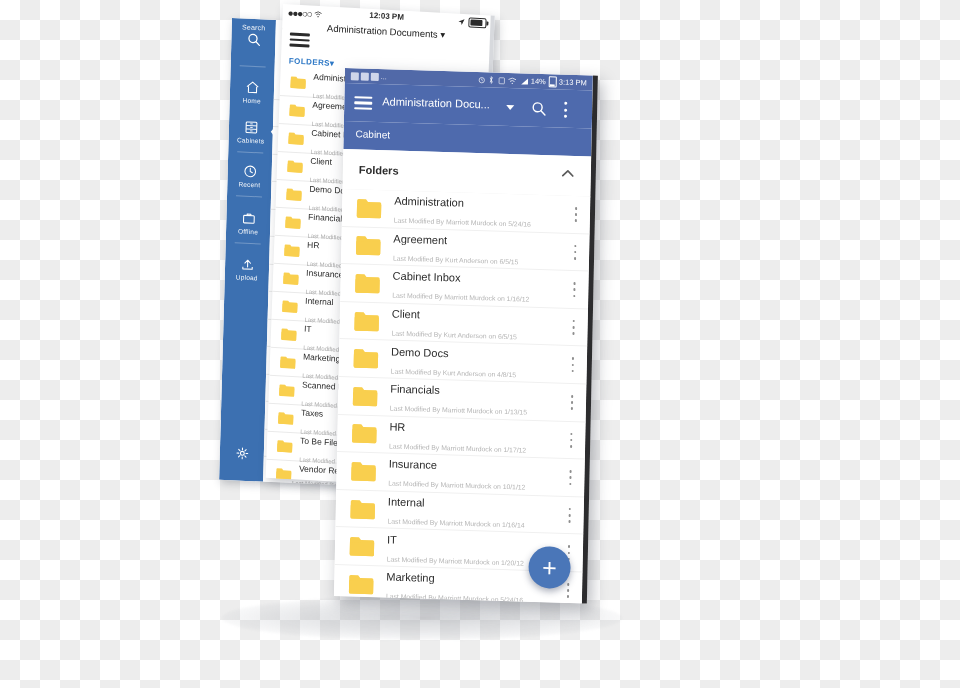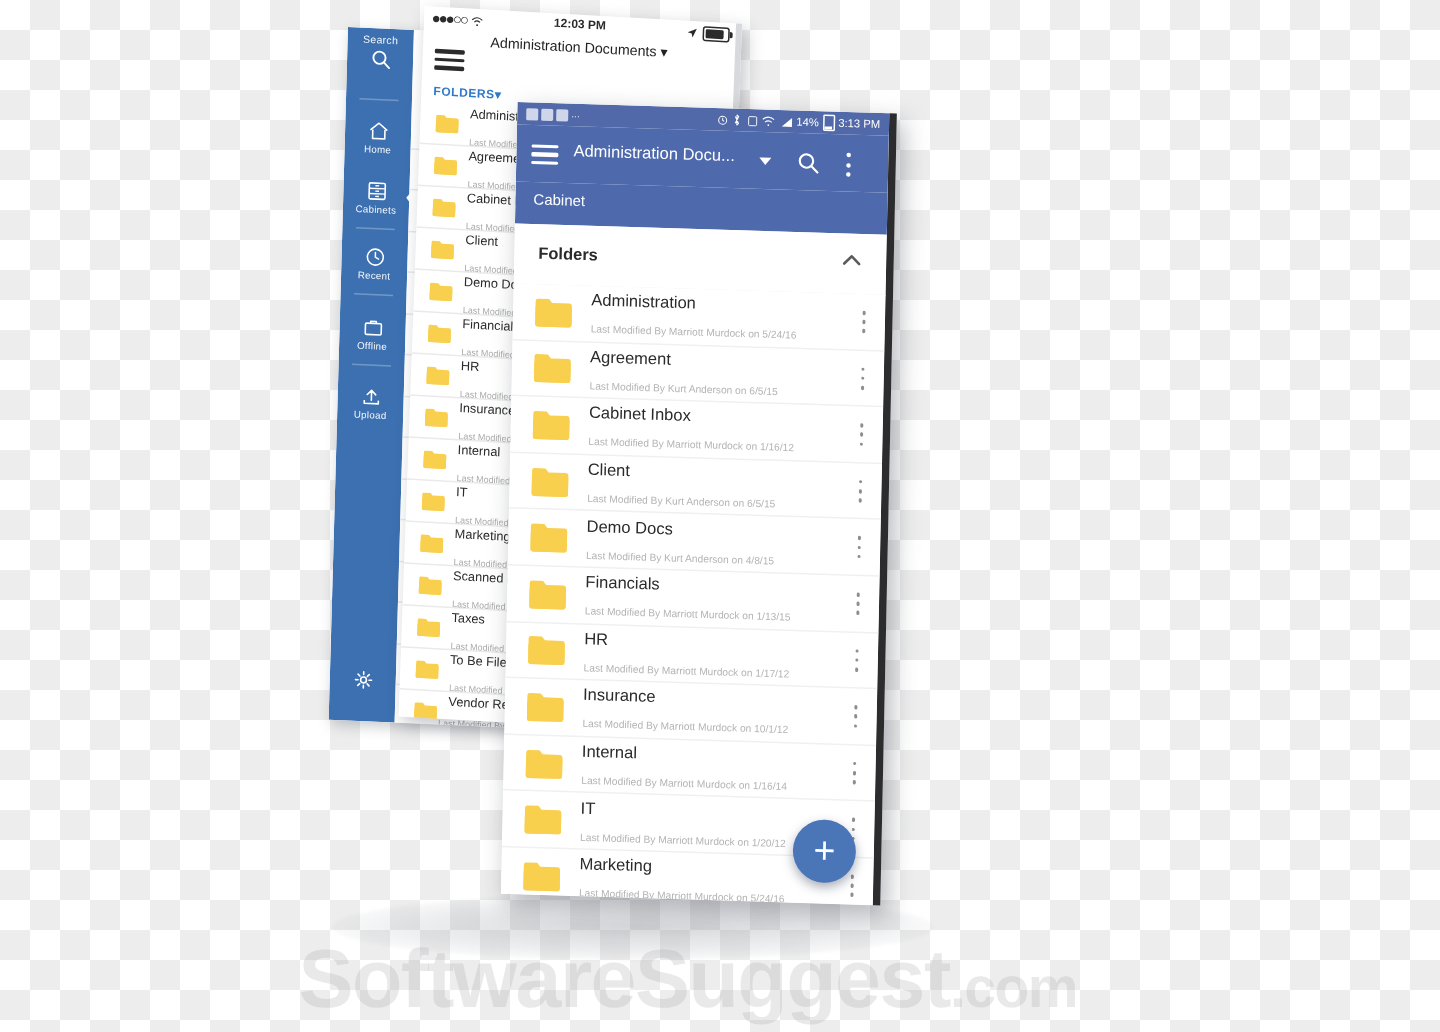--- a/index.html
+++ b/index.html
@@ -714,17 +714,14 @@
             <i></i>
           </span>
         </div>
       </div>
 
     <div class="fab">
       <span>+</span>
     </div>
   </div>
 
-  <div class="watermark">
-    <span>SoftwareSuggest</span><span class="dotcom">.com</span>
-  </div>
 
 </div>
 
 </body></html>

